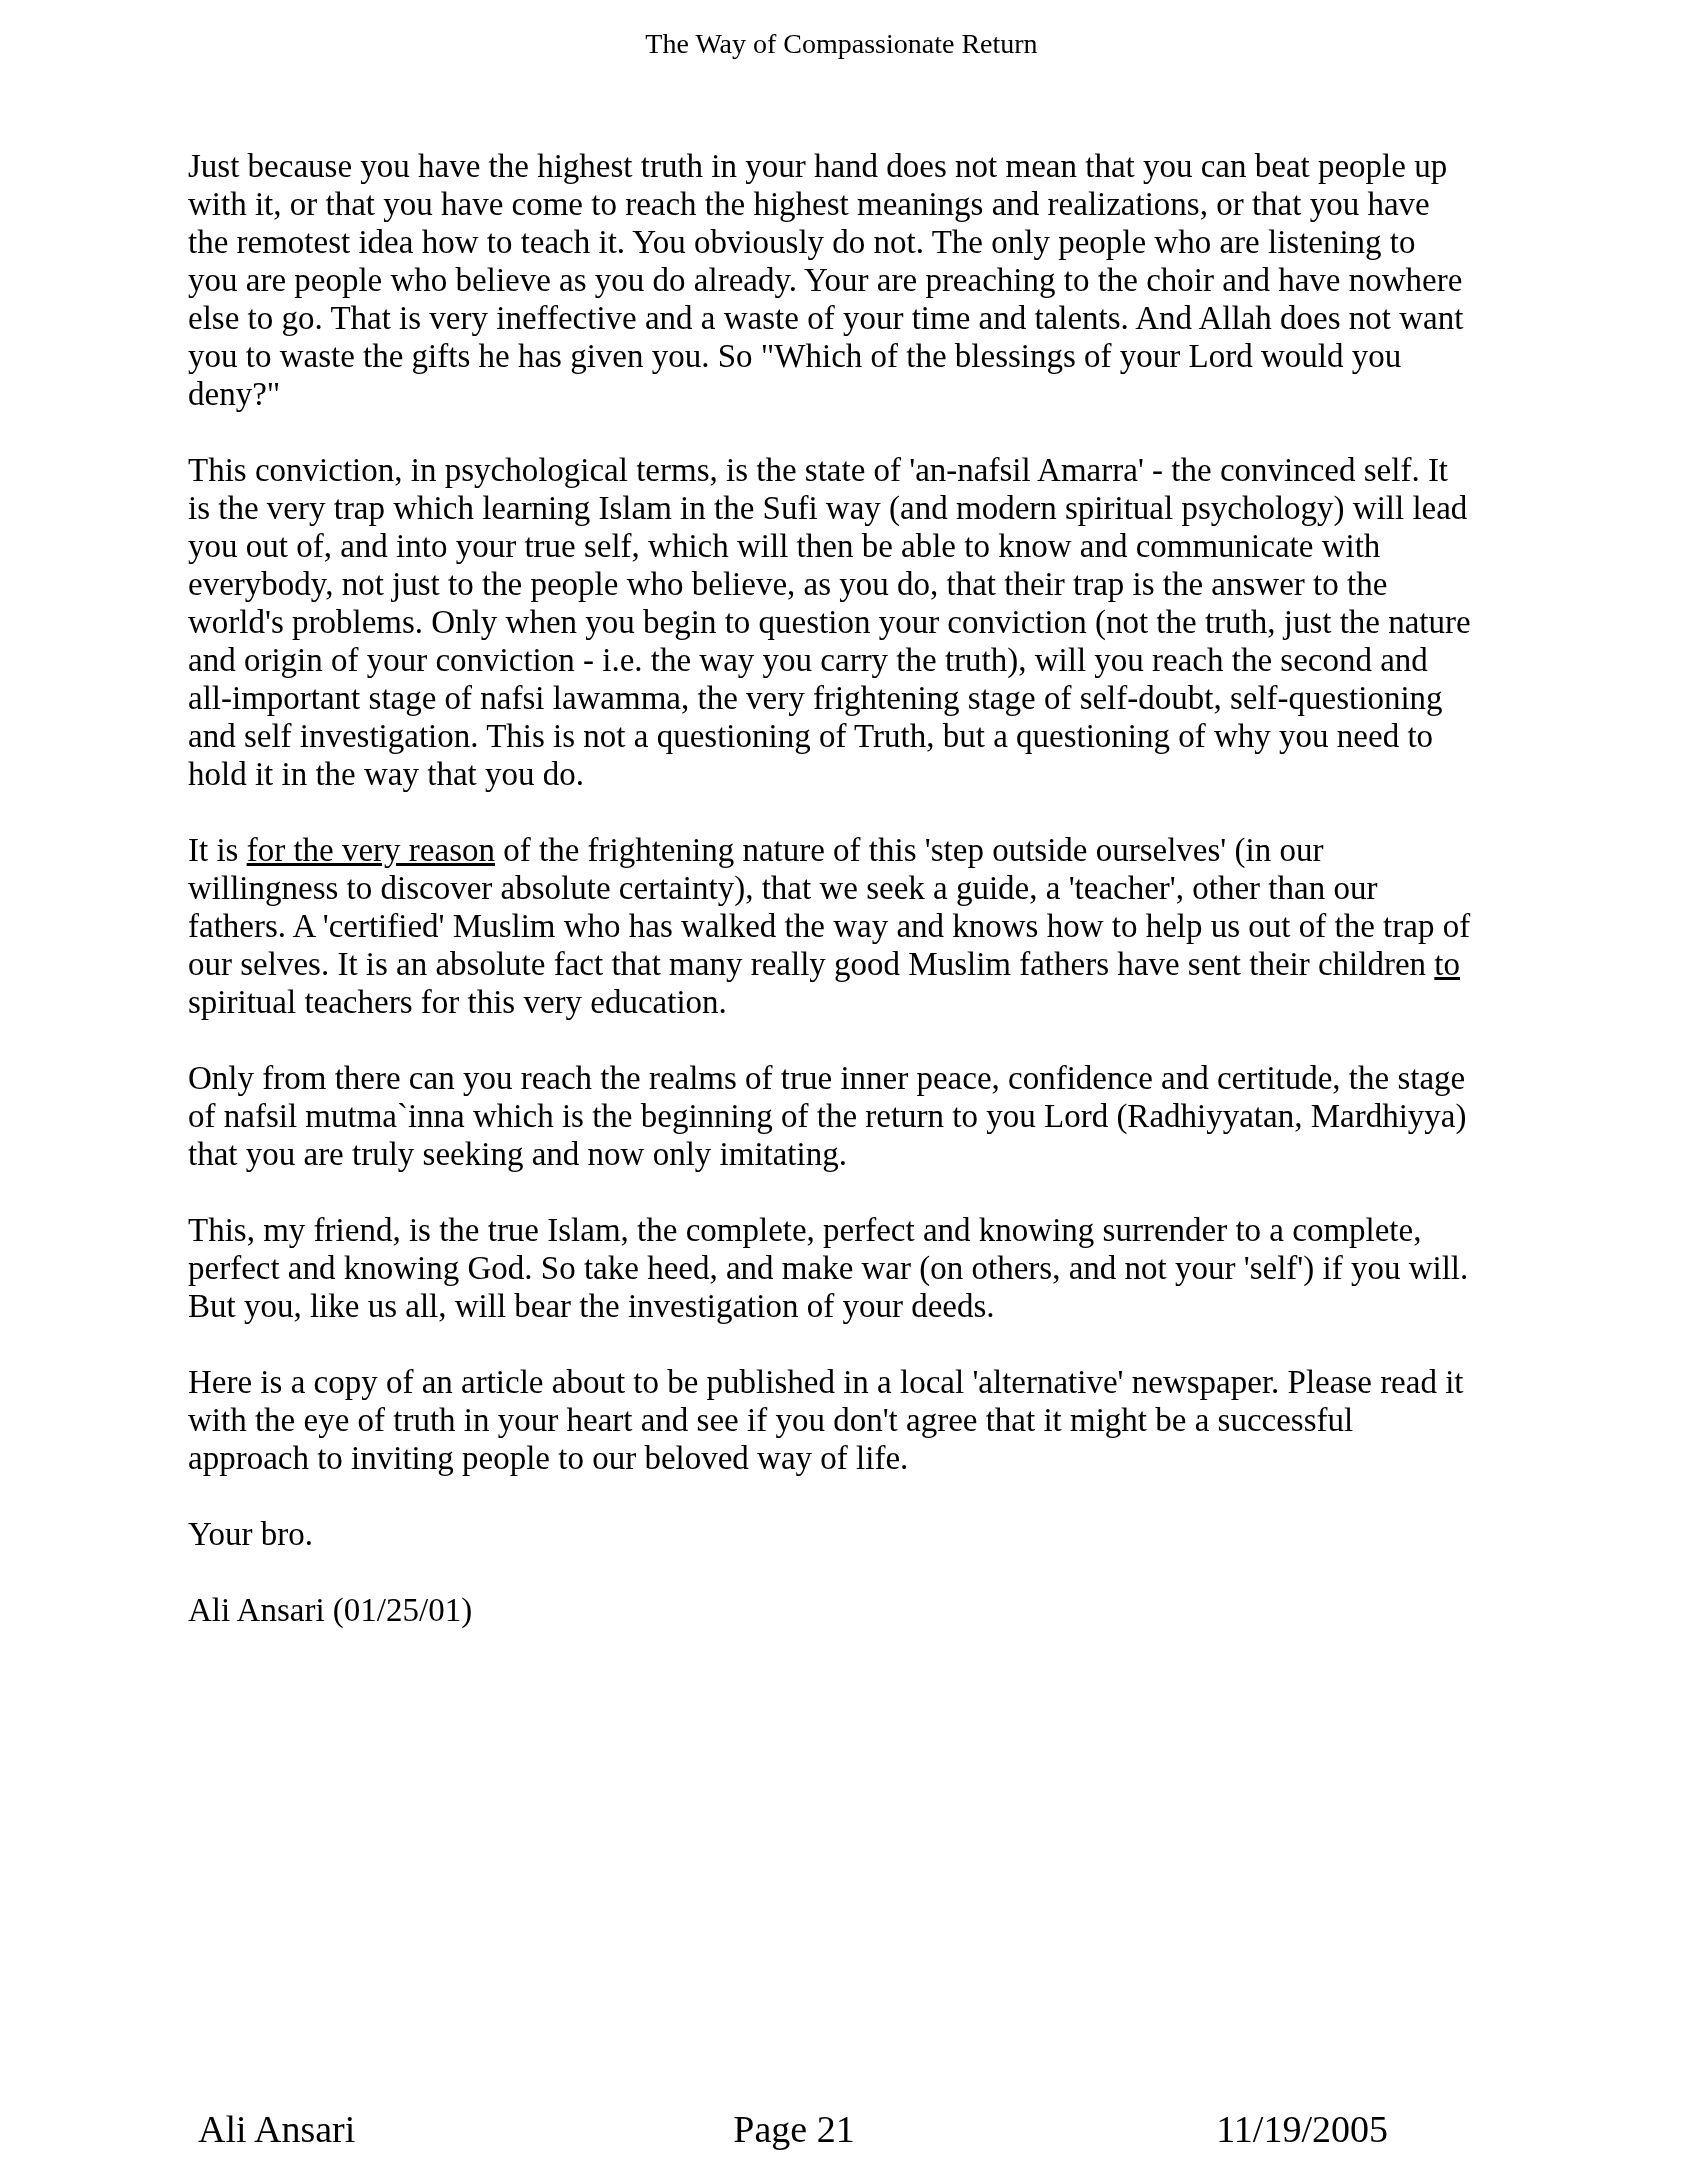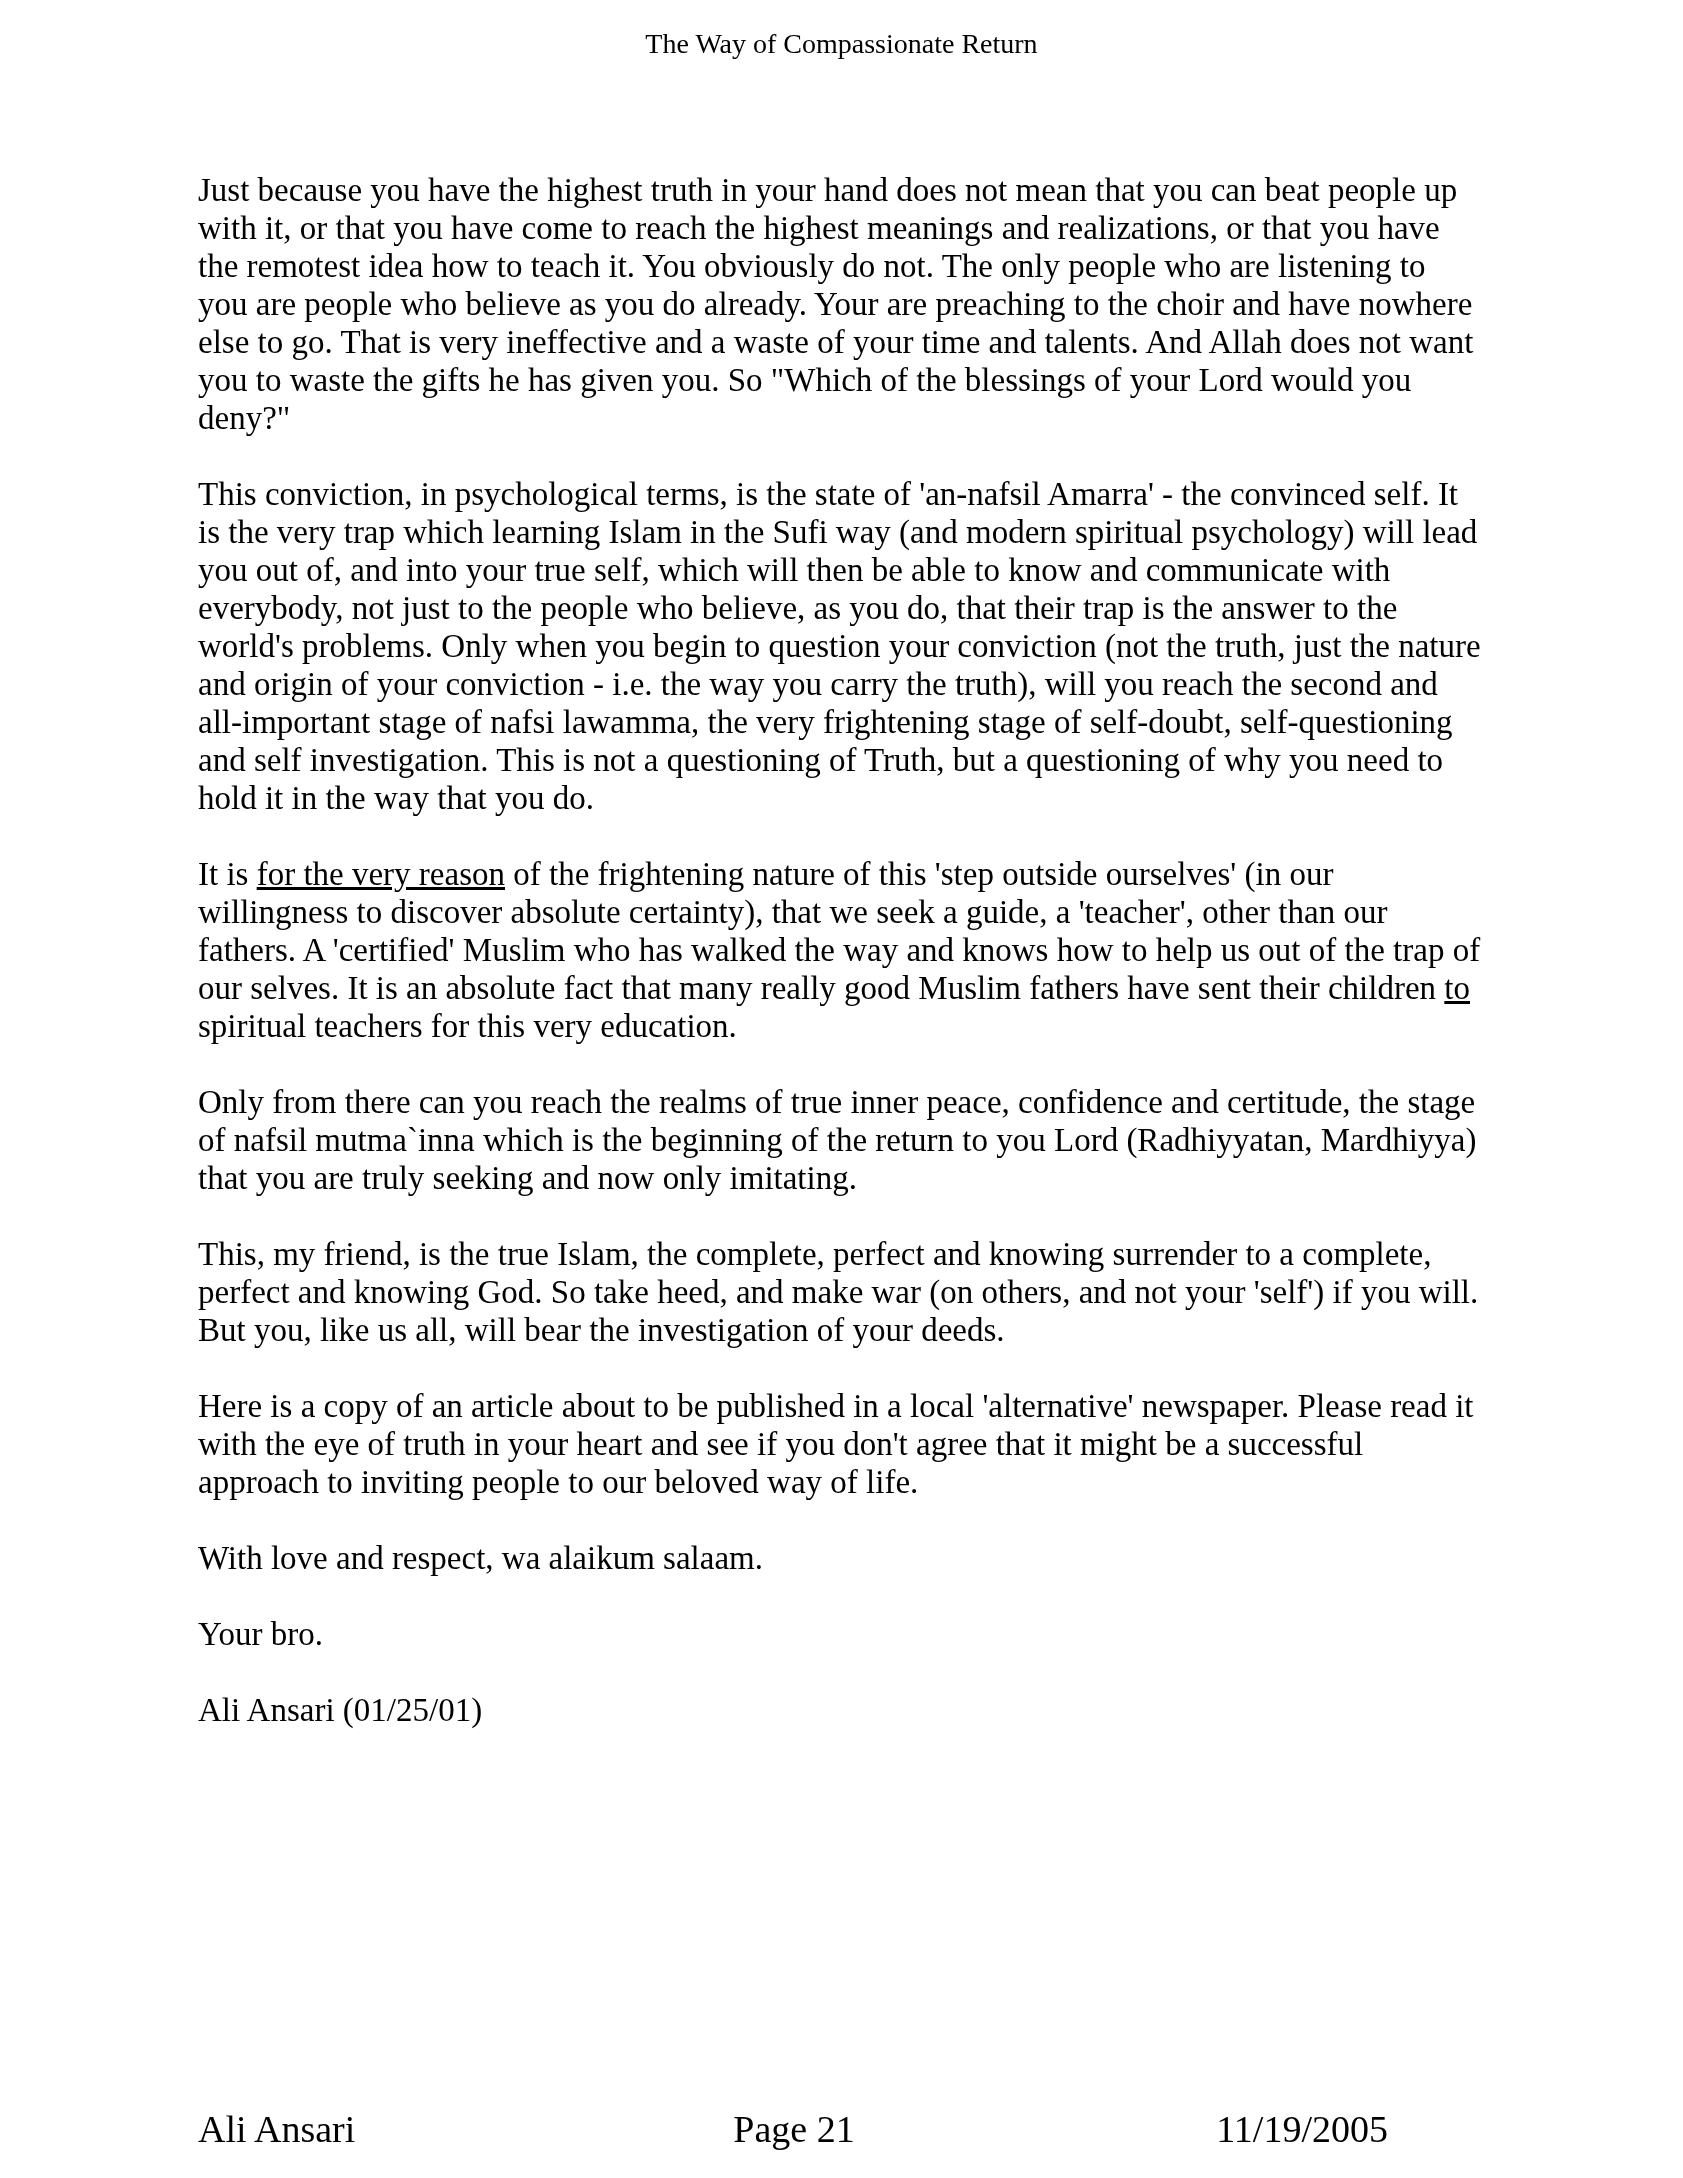--- a/index.html
+++ b/index.html
@@ -22,26 +22,25 @@
     top: 28px;
     left: 0;
     width: 1683px;
     text-align: center;
     font-size: 28px;
     line-height: 32px;
     white-space: nowrap;
   }
   .body-text {
     position: absolute;
-    left: 198px;
+    left: 188px;
     top: 147px;
     width: 1447px;
     font-size: 33px;
     line-height: 38px;
-    margin-top: 24px;
   }
   .para {
     margin: 0 0 38px 0;
     white-space: pre-line;
   }
   .para span.u { text-decoration: underline; }
   .page-footer {
     position: absolute;
     top: 2111px;
     left: 0;
@@ -102,21 +101,20 @@
 spiritual teachers for this very education.</span></div>
       <div class="para"><span>Only from there can you reach the realms of true inner peace, confidence and certitude, the stage
 of nafsil mutma`inna which is the beginning of the return to you Lord (Radhiyyatan, Mardhiyya)
 that you are truly seeking and now only imitating.</span></div>
       <div class="para"><span>This, my friend, is the true Islam, the complete, perfect and knowing surrender to a complete,
 perfect and knowing God. So take heed, and make war (on others, and not your 'self') if you will.
 But you, like us all, will bear the investigation of your deeds.</span></div>
       <div class="para"><span>Here is a copy of an article about to be published in a local 'alternative' newspaper. Please read it
 with the eye of truth in your heart and see if you don't agree that it might be a successful
 approach to inviting people to our beloved way of life.</span></div>
-      <div class="para"><span>With love and respect, wa alaikum salaam.</span></div>
       <div class="para"><span>Your bro.</span></div>
       <div class="para"><span>Ali Ansari (01/25/01)</span></div>
     </div>
 
   <div class="page-footer">
     <span class="footer-author">Ali Ansari</span>
     <span class="footer-page">Page 21</span>
     <span class="footer-date">11/19/2005</span>
   </div>
 

